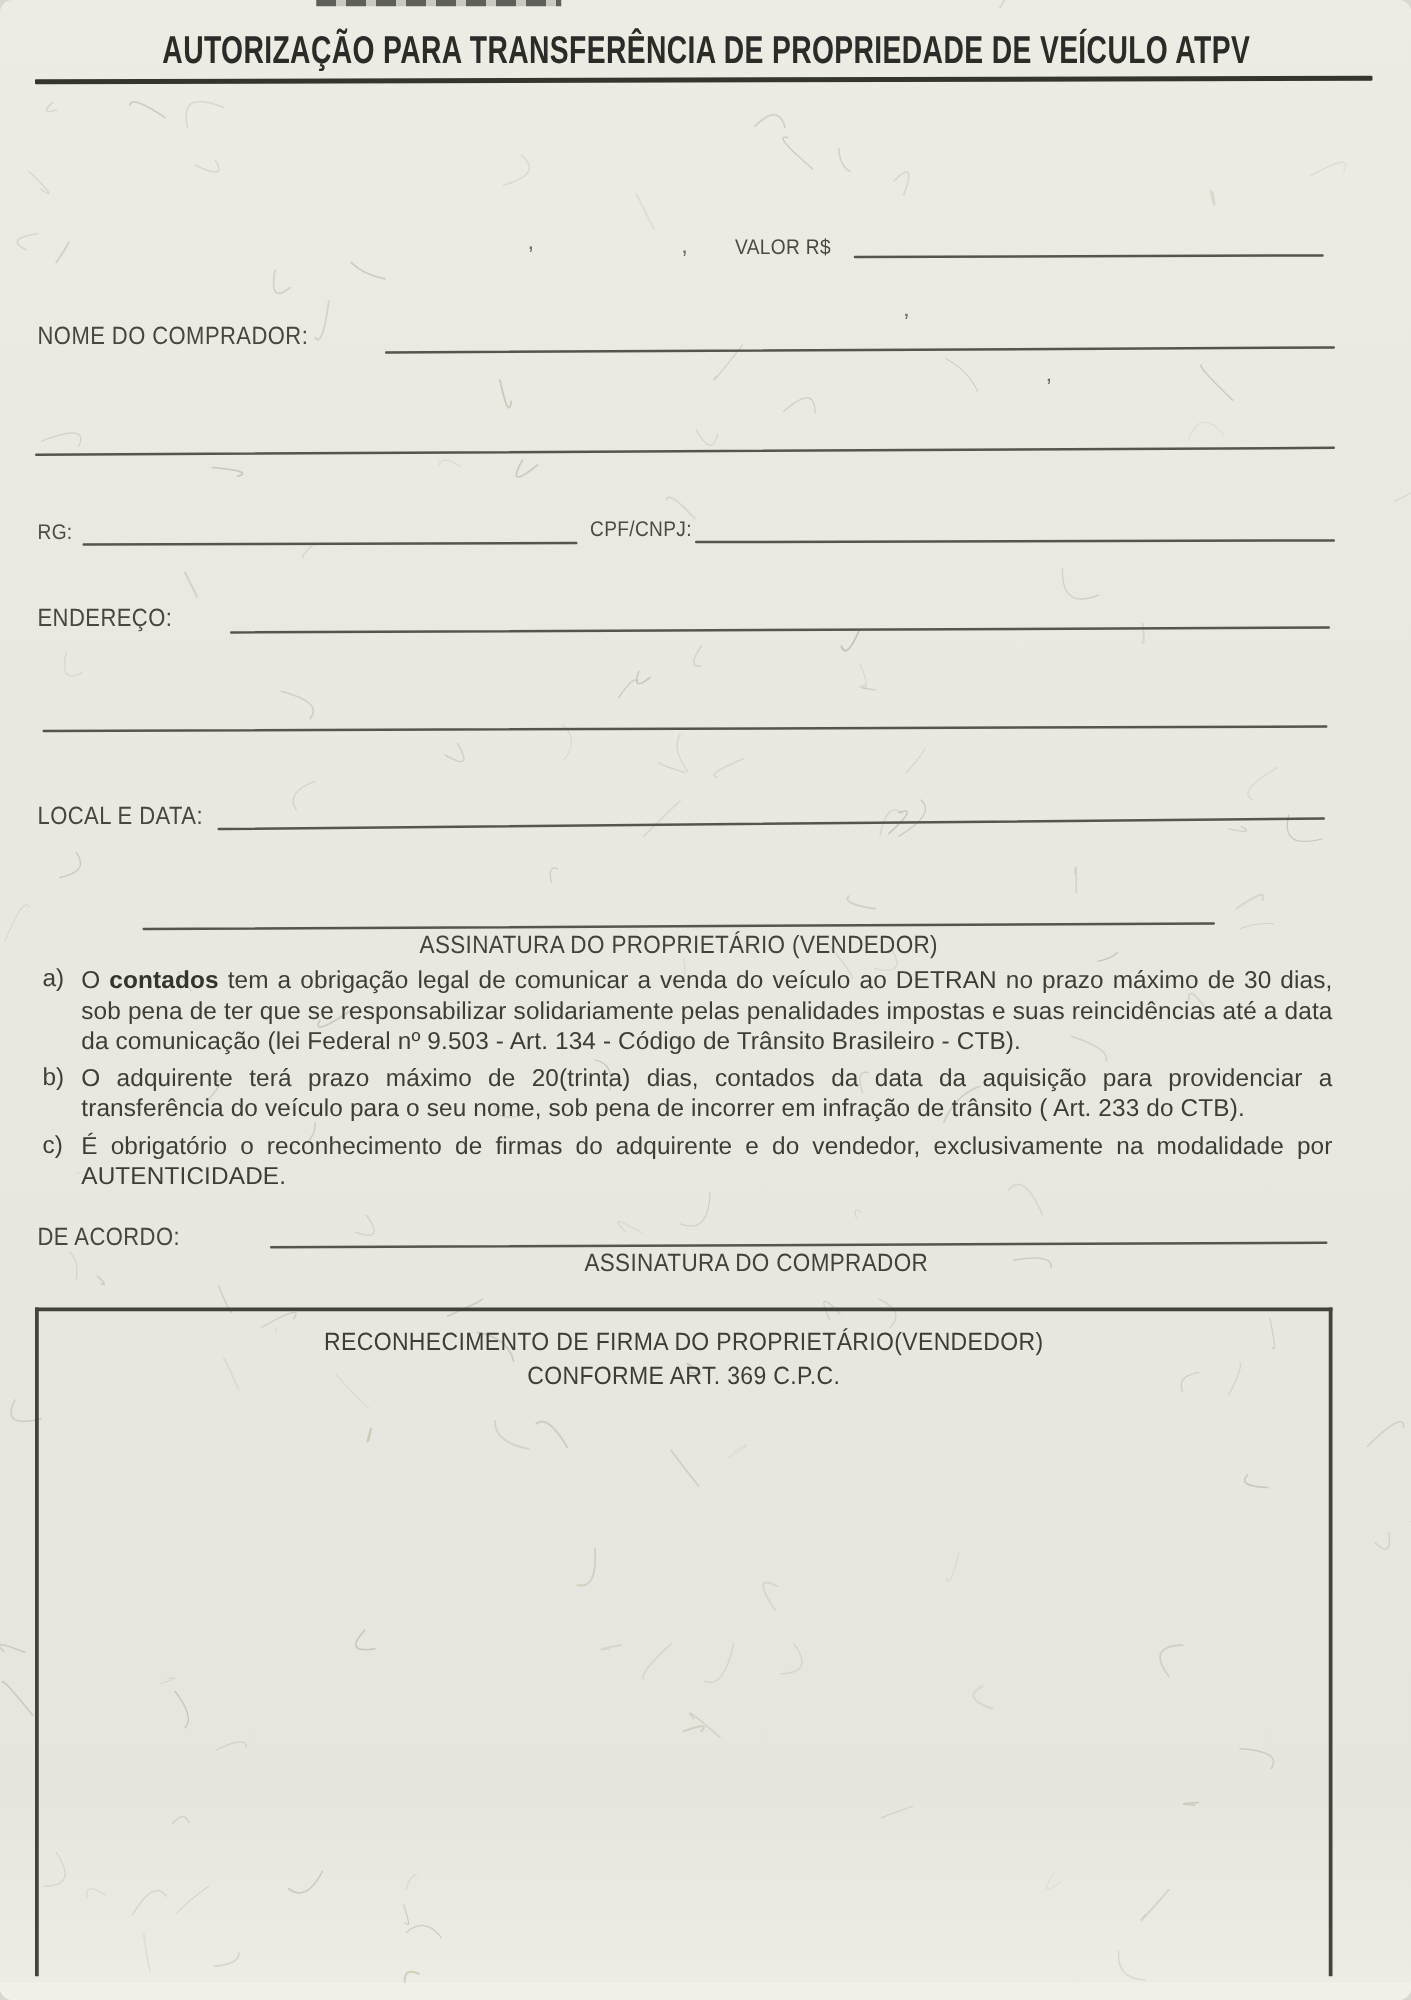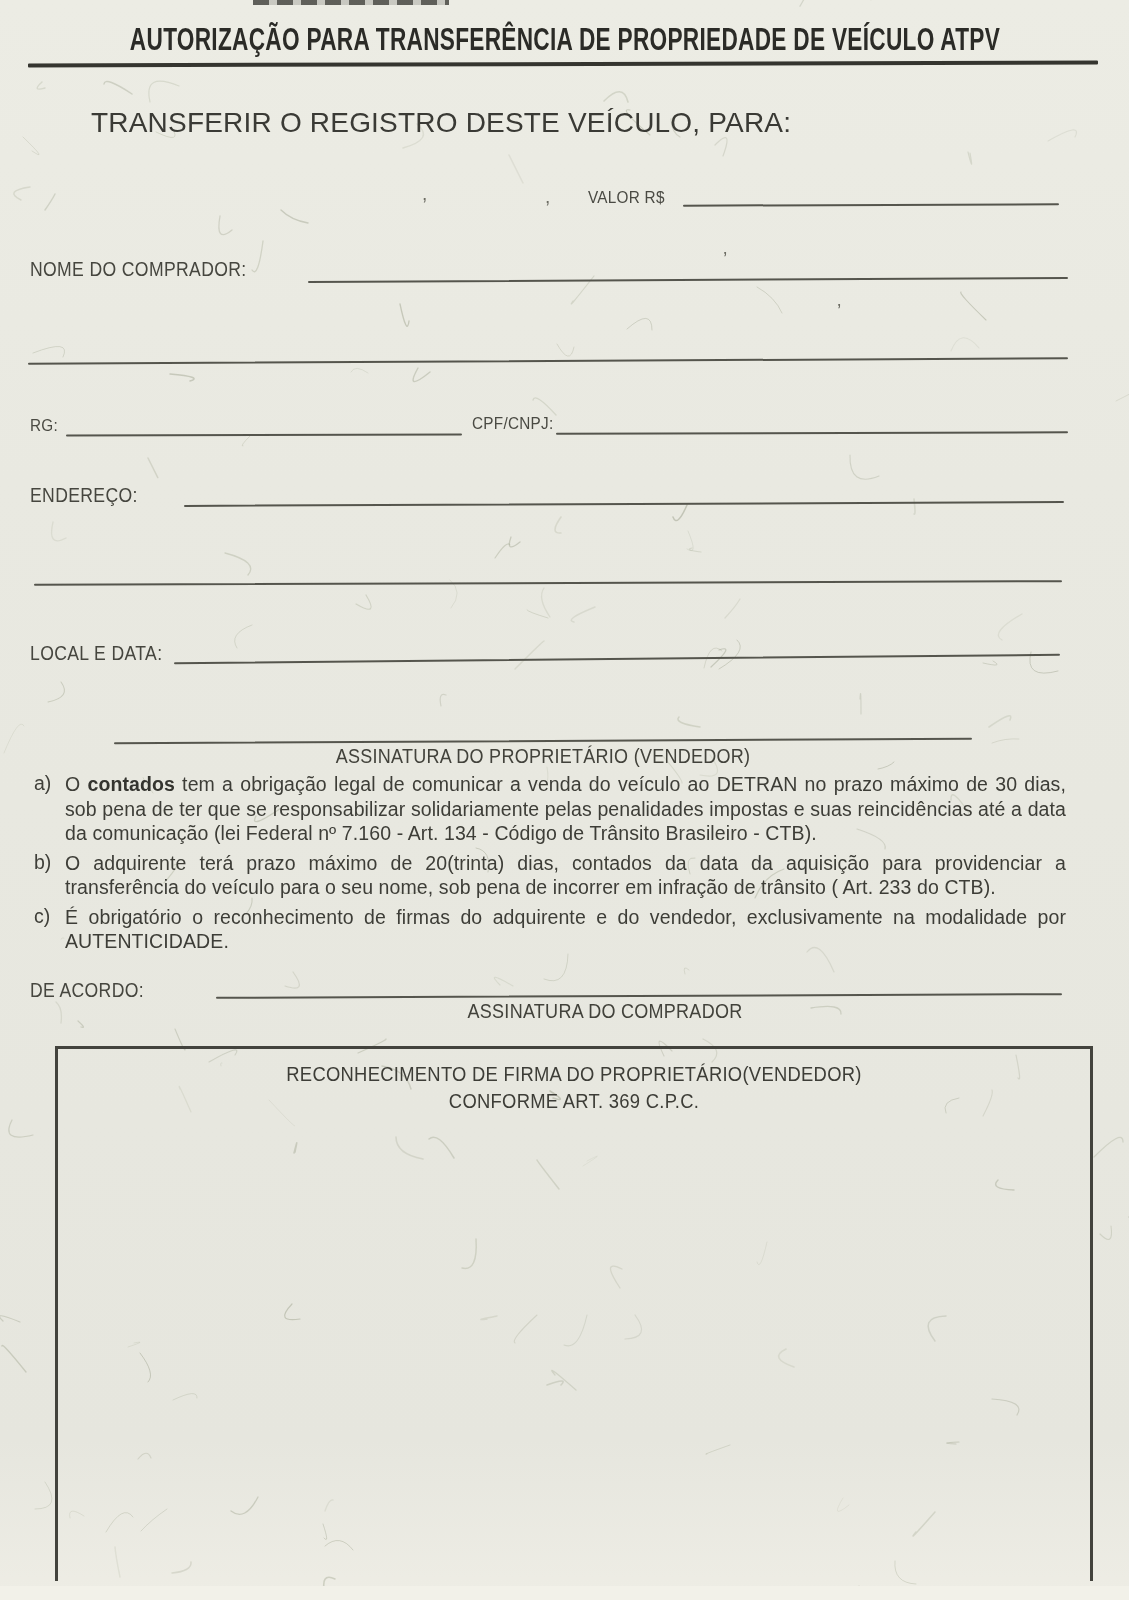--- a/index.html
+++ b/index.html
@@ -7,20 +7,21 @@
     font-family:"Liberation Sans","DejaVu Sans",sans-serif;
     background:#d8d8d0;
   }
   .paper{
     position:relative;
     width:1129px;height:1600px;
     margin:0 auto;
     overflow:hidden;
     background:linear-gradient(180deg,#ecece4 0%,#e9e9e1 30%,#e7e7df 70%,#e6e6de 90%,#eeede5 100%);
     color:#3f3f39;
+    border-radius:10px;
   }
   .fibers{position:absolute;inset:0;pointer-events:none;}
   .abs{position:absolute;white-space:nowrap;}
   .title{
     font-weight:bold;font-size:31px;letter-spacing:.4px;color:#2b2b27;
     transform:translateX(-50%) scaleX(.73);transform-origin:center top;
   }
   .rule{position:absolute;background:#35352f;border-radius:1px;}
   .intro{font-size:28px;line-height:31px;color:#39392f;color:#3a3a35;letter-spacing:.2px;}
   .lbl{font-size:20px;color:#46463f;letter-spacing:.4px;transform:scaleX(.88);transform-origin:left top;}
@@ -32,21 +33,20 @@
   .clause .marker{flex:0 0 31px;font-size:19.5px;color:#3f3f39;}
   .clause .ctext{
     flex:1;font-size:19.5px;line-height:24.5px;color:#3d3d37;
     text-align:justify;white-space:normal;letter-spacing:.1px;
   }
   .clause .ctext b{color:#34342f;}
   .notary-box{
     position:absolute;left:28px;top:1046px;width:1032px;height:532px;
     border:3px solid #43433d;border-bottom:none;
     text-align:center;
-    margin-left:27px;
   }
   .notary-line{font-size:20px;color:#3d3d37;letter-spacing:.3px;transform:scaleX(.92);transform-origin:center top;}
   .smudge{position:absolute;left:253px;top:0;width:196px;height:5px;opacity:.8;
     background:repeating-linear-gradient(90deg,#3c3c37 0 16px,rgba(60,60,55,.25) 16px 24px);}
   .speck{position:absolute;color:#6c6c63;font-size:19px;}
   .bottom-strip{position:absolute;left:0;top:1586px;width:1129px;height:14px;background:#f2f1e9;}
 </style>
 </head>
 <body>
 
@@ -203,21 +203,20 @@
       <path d="M757 287 q 18 10 25 26" stroke="#a9ae99" stroke-opacity="0.42" stroke-width="1.0" fill="none" stroke-linecap="round"></path>
       <path d="M209 1062 q 35 -20 26 -7" stroke="#9da28d" stroke-opacity="0.32" stroke-width="1.1" fill="none" stroke-linecap="round"></path>
       <path d="M450 580 q 14 12 1 28" stroke="#a9ae99" stroke-opacity="0.26" stroke-width="0.9" fill="none" stroke-linecap="round"></path>
     </svg>
 
   <div class="smudge"></div>
 
   <div class="abs title" style="left:50%;top:22px;">AUTORIZAÇÃO PARA TRANSFERÊNCIA DE PROPRIEDADE DE VEÍCULO ATPV</div>
   <div class="rule" style="left:28px;top:62px;width:1070px;height:4px;transform:rotate(-0.15deg);"></div>
 
-  <div class="abs intro" style="left:91px;top:107px;">TRANSFERIR O  REGISTRO DESTE VEÍCULO, PARA:</div>
 
   <div class="abs lbl-sm" style="left:588px;top:188px;">VALOR R$</div>
   <div class="fill" style="left:683px;top:204px;width:376px;transform:rotate(-0.2deg);"></div>
 
   <div class="abs lbl" style="left:30px;top:258px;">NOME DO COMPRADOR:</div>
   <div class="fill" style="left:308px;top:279px;width:760px;transform:rotate(-0.3deg);"></div>
   <div class="fill" style="left:28px;top:360px;width:1040px;transform:rotate(-0.3deg);"></div>
 
   <div class="abs lbl-sm" style="left:30px;top:416px;">RG:</div>
   <div class="fill" style="left:66px;top:434px;width:396px;transform:rotate(-0.15deg);"></div>
@@ -230,21 +229,21 @@
 
   <div class="abs lbl" style="left:30px;top:642px;">LOCAL E DATA:</div>
   <div class="fill" style="left:174px;top:658px;width:886px;transform:rotate(-0.55deg);"></div>
 
   <div class="fill" style="left:114px;top:740px;width:858px;transform:rotate(-0.3deg);"></div>
   <div class="abs caption" style="left:118px;top:745px;width:850px;">ASSINATURA DO PROPRIETÁRIO (VENDEDOR)</div>
 
   <div class="clauses">
     <div class="clause">
       <span class="marker">a)</span>
-      <span class="ctext"><span>O </span><b>contados</b><span> tem a obrigação legal de comunicar a venda do veículo ao DETRAN no prazo máximo de 30 dias, sob pena de ter que se responsabilizar solidariamente pelas penalidades impostas e suas reincidências até a data da comunicação (lei Federal nº 7.160 - Art. 134 - Código de Trânsito Brasileiro - CTB).</span></span>
+      <span class="ctext"><span>O </span><b>contados</b><span> tem a obrigação legal de comunicar a venda do veículo ao DETRAN no prazo máximo de 30 dias, sob pena de ter que se responsabilizar solidariamente pelas penalidades impostas e suas reincidências até a data da comunicação (lei Federal nº 9.503 - Art. 134 - Código de Trânsito Brasileiro - CTB).</span></span>
     </div>
     <div class="clause">
       <span class="marker">b)</span>
       <span class="ctext">O adquirente terá prazo máximo de 20(trinta) dias, contados da data da aquisição para providenciar a transferência do veículo para o seu nome, sob pena de incorrer em infração de trânsito ( Art. 233 do CTB).</span>
     </div>
     <div class="clause">
       <span class="marker">c)</span>
       <span class="ctext">É obrigatório o reconhecimento de firmas do adquirente e do vendedor, exclusivamente na modalidade por AUTENTICIDADE.</span>
     </div>
   </div>

